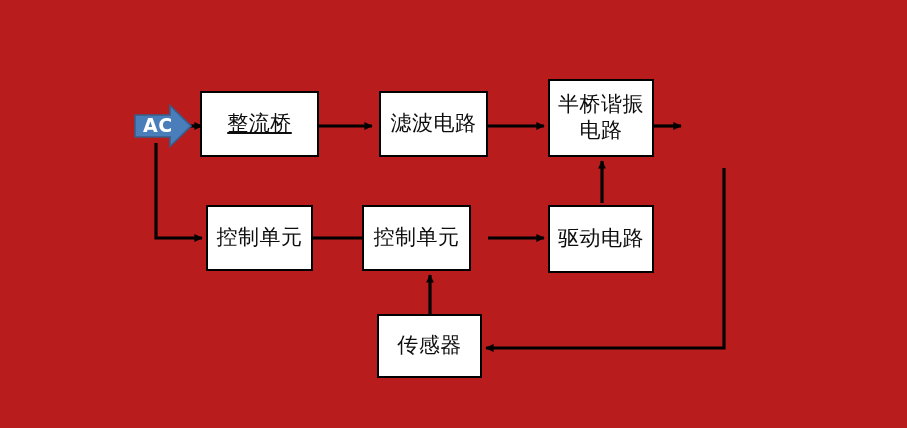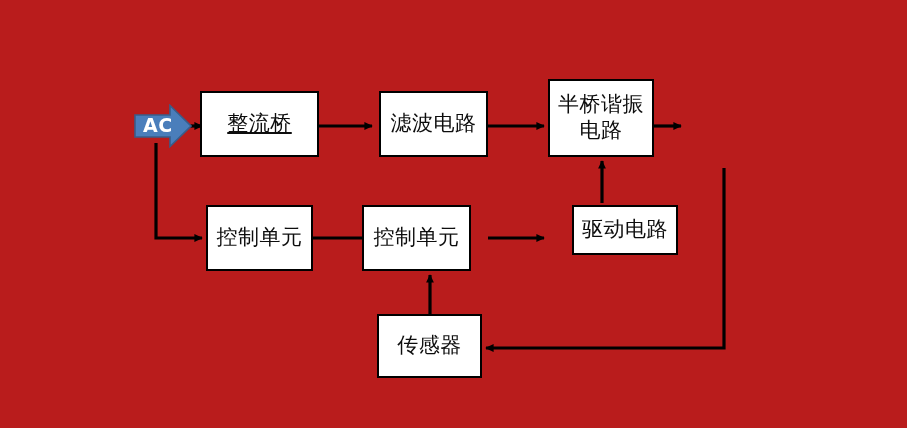--- a/index.html
+++ b/index.html
@@ -143,21 +143,21 @@
 
 
   <div class="node-box" style="left:206px; top:205px; width:107px; height:66px;">
     <span class="node-label">控制单元</span>
   </div>
 
   <div class="node-box" style="left:362px; top:205px; width:109px; height:66px;">
     <span class="node-label">控制单元</span>
   </div>
 
-  <div class="node-box" style="left:548px; top:205px; width:106px; height:50px;margin-left:24px;">
+  <div class="node-box" style="left:548px; top:205px; width:106px; height:68px;">
     <span class="node-label">驱动电路</span>
   </div>
 
   <div class="node-box" style="left:377px; top:314px; width:105px; height:64px;">
     <span class="node-label">传感器</span>
   </div>
 
 </div>
 
 </body></html>

